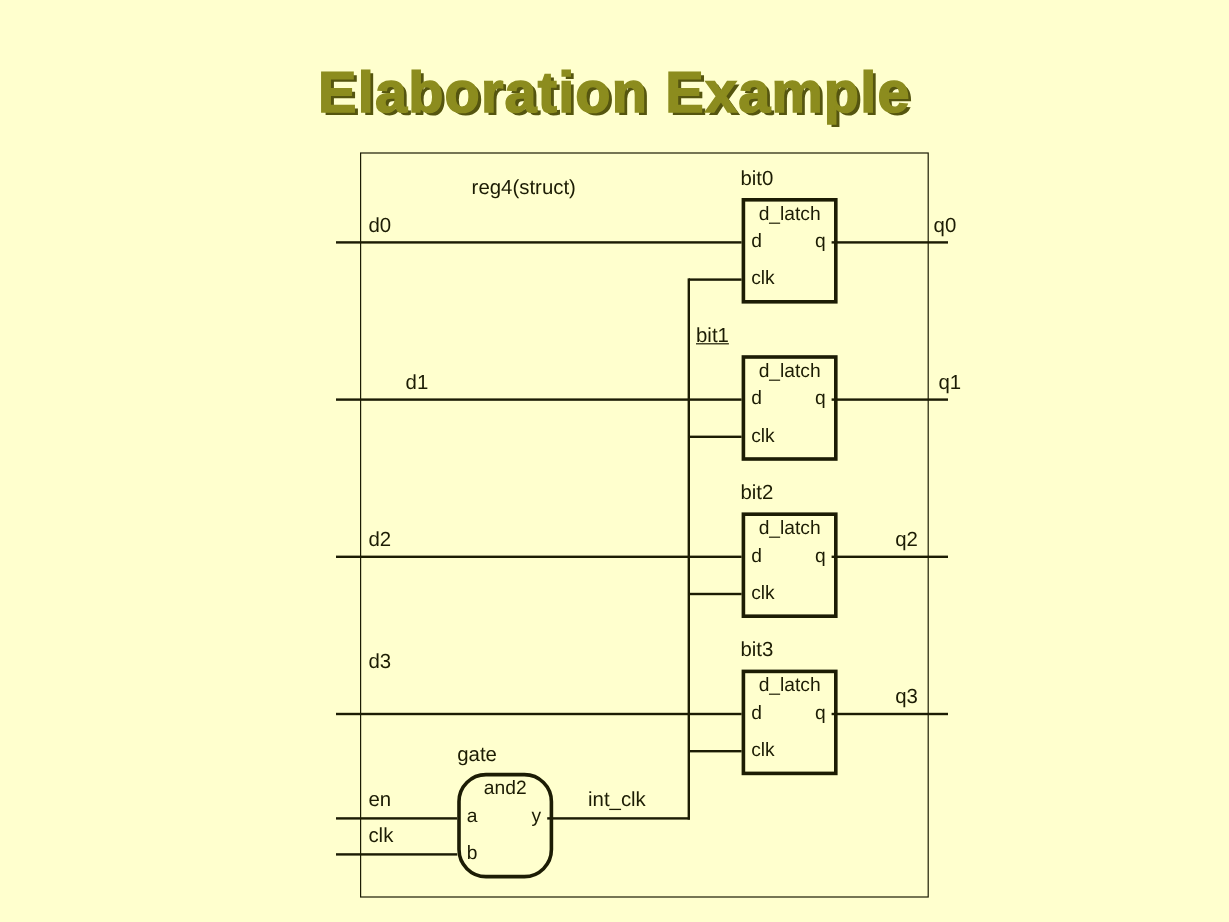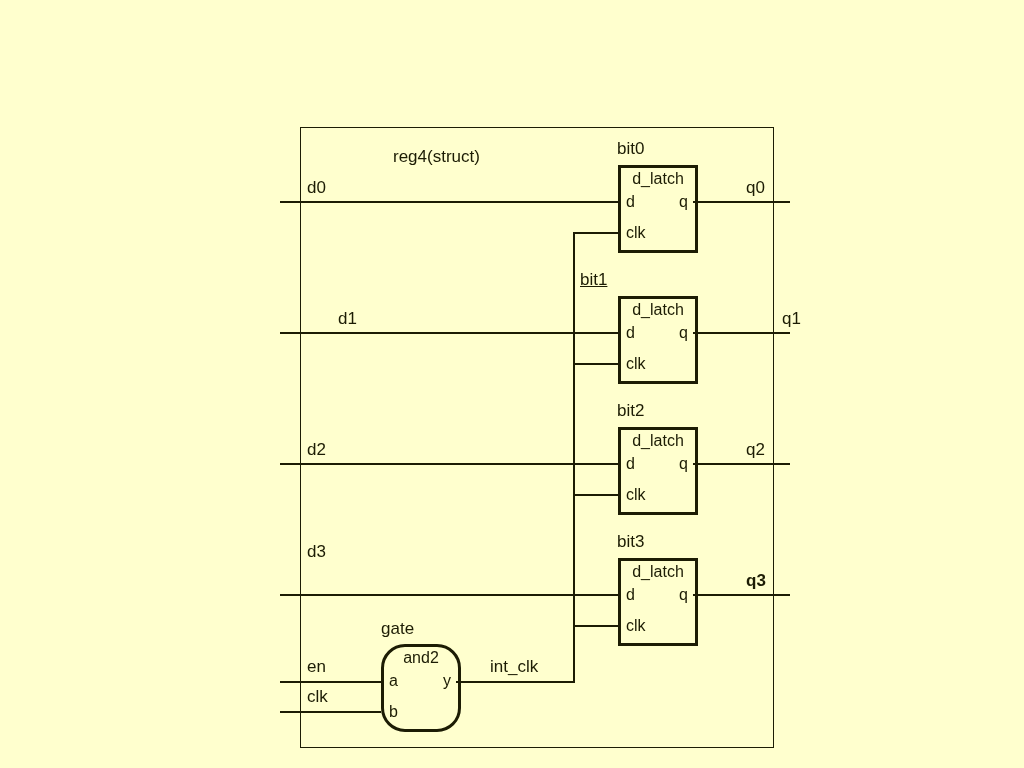--- a/index.html
+++ b/index.html
@@ -61,35 +61,36 @@
 
   
   .wh { position: absolute; height: 2px; background: var(--ink, #1C1C04); }
   .wv { position: absolute; width: 2px;  background: var(--ink, #1C1C04); }
 </style>
 </head>
 <body>
 
 <div class="slide">
 
+  <div class="title">Elaboration Example</div>
 
   <div class="outer-box"></div>
   <div class="lbl" style="left:393px; top:147px;">reg4(struct)</div>
 
   <div class="lbl" style="left:307px; top:178px;">d0</div>
   <div class="lbl" style="left:307px; top:309px;margin-left:31px;">d1</div>
   <div class="lbl" style="left:307px; top:440px;">d2</div>
   <div class="lbl" style="left:307px; top:542px;">d3</div>
   <div class="lbl" style="left:307px; top:657px;">en</div>
   <div class="lbl" style="left:307px; top:687px;">clk</div>
 
-  <div class="lbl" style="left:746px; top:178px;">q0</div>
+  <div class="lbl" style="left:778px; top:178px;">q0</div>
   <div class="lbl" style="left:746px; top:309px;margin-left:36px;">q1</div>
   <div class="lbl" style="left:746px; top:440px;">q2</div>
-  <div class="lbl" style="left:746px; top:571px;font-weight:bold;">q3</div>
+  <div class="lbl" style="left:746px; top:571px;">q3</div>
 
   <div class="wh" style="left:280px; top:201px; width:338px;"></div>
   <div class="wh" style="left:280px; top:332px; width:338px;"></div>
   <div class="wh" style="left:280px; top:463px; width:338px;"></div>
   <div class="wh" style="left:280px; top:594px; width:338px;"></div>
   <div class="wh" style="left:280px; top:681px; width:101px;"></div>
   <div class="wh" style="left:280px; top:711px; width:101px;"></div>
 
   <div class="wh" style="left:693px; top:201px; width:97px;"></div>
   <div class="wh" style="left:693px; top:332px; width:97px;"></div>

